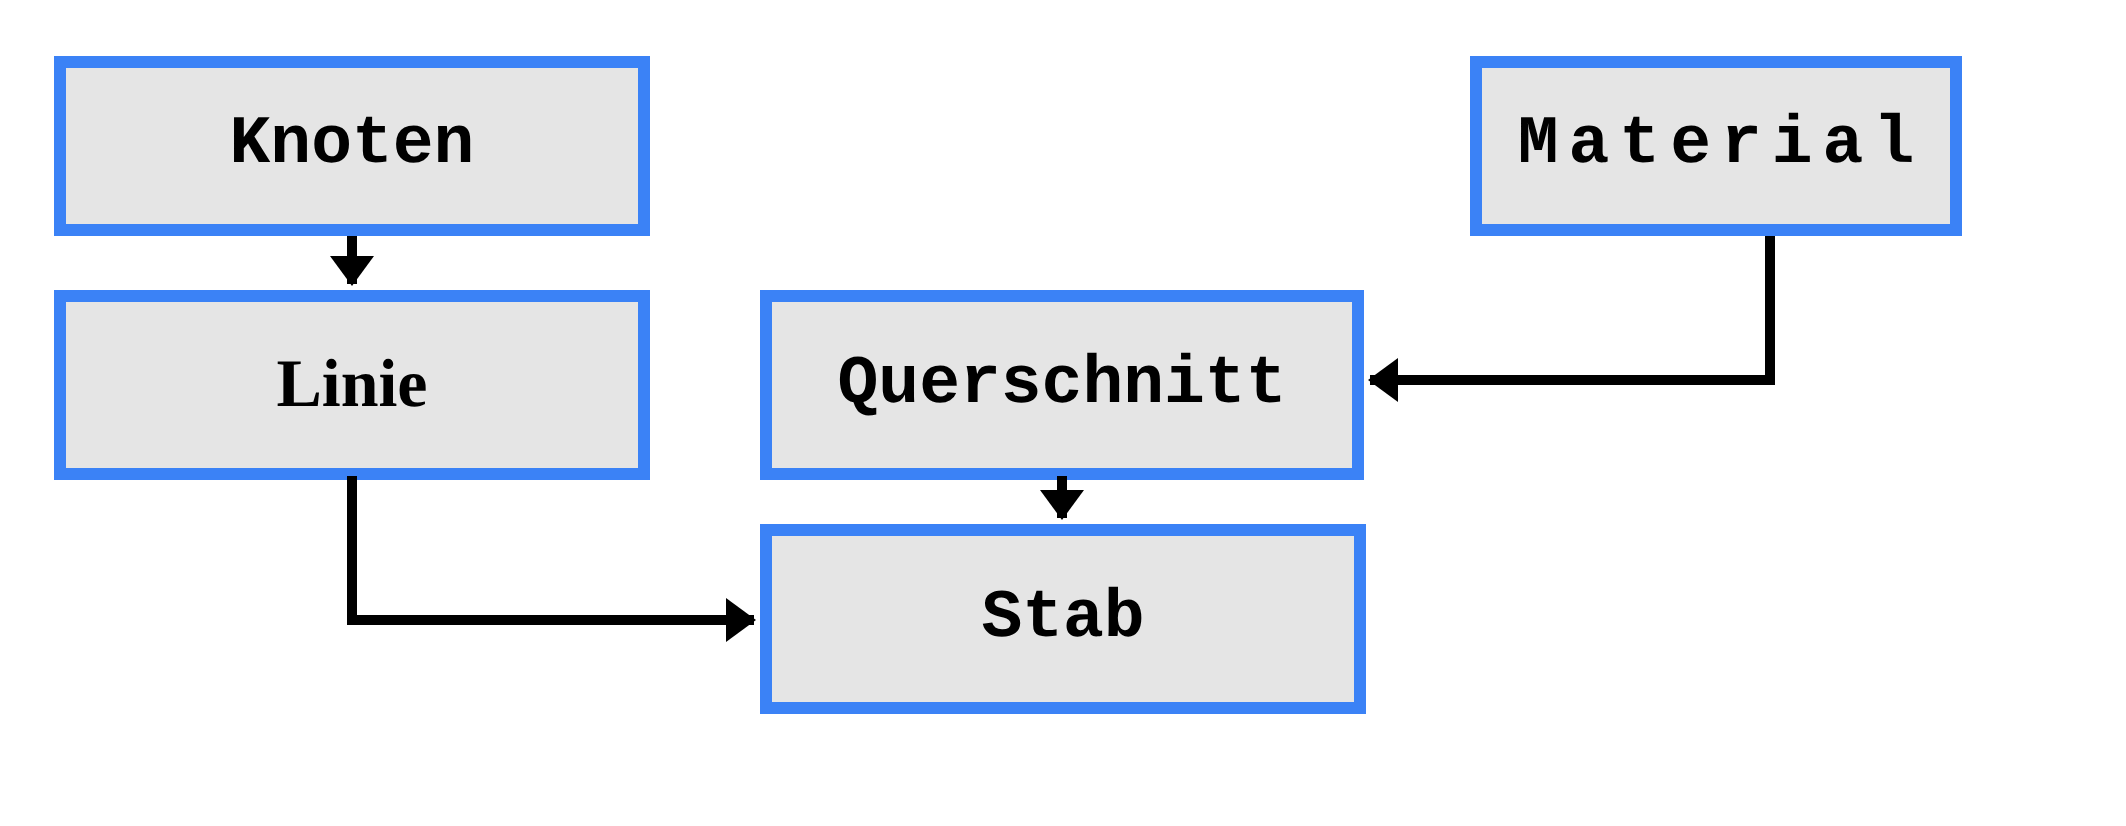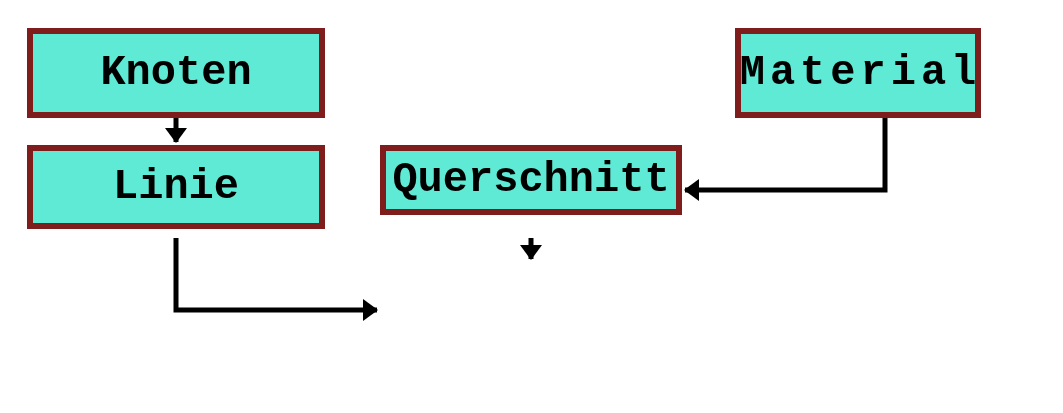--- a/index.html
+++ b/index.html
@@ -11,35 +11,35 @@
     position: relative;
     width: 1063px;
     height: 413px;
     background: #ffffff;
     font-family: "Liberation Mono", "DejaVu Sans Mono", monospace;
     overflow: hidden;
   }
   .node {
     position: absolute;
     box-sizing: border-box;
-    border: 6px solid #7f1d1d;
-    background: #5eead4;
+    border: 6px solid #3b82f6;
+    background: #e5e5e5;
     display: flex;
     align-items: center;
     justify-content: center;
     font-weight: bold;
-    font-size: 42px;
+    font-size: 34px;
     color: #000000;
     white-space: nowrap;
   }
   .node-knoten      { left: 27px;  top: 28px;  width: 298px; height: 90px; }
-  .node-linie       { left: 27px;  top: 145px; width: 298px; height: 84px; }
+  .node-linie       { left: 27px;  top: 145px; width: 298px; height: 95px; font-family: Liberation Serif, serif; }
   .node-material    { left: 735px; top: 28px;  width: 246px; height: 90px;
                       letter-spacing: 5px; padding-left: 5px; }
-  .node-querschnitt { left: 380px; top: 145px; width: 302px; height: 70px; }
+  .node-querschnitt { left: 380px; top: 145px; width: 302px; height: 95px; }
   .node-stab        { left: 380px; top: 262px; width: 303px; height: 95px; }
   .arrows {
     position: absolute;
     left: 0; top: 0;
     width: 1063px;
     height: 413px;
     pointer-events: none;
   }
 </style>
 </head>
@@ -56,20 +56,23 @@
   </div>
 
   <div class="node node-material">
     <span>Material</span>
   </div>
 
   <div class="node node-querschnitt">
     <span>Querschnitt</span>
   </div>
 
+  <div class="node node-stab">
+    <span>Stab</span>
+  </div>
 
   <svg class="arrows" viewBox="0 0 1063 413" xmlns="http://www.w3.org/2000/svg">
     <defs>
       <marker id="ah" markerUnits="userSpaceOnUse" markerWidth="16" markerHeight="22" refX="14" refY="11" orient="auto">
         <path d="M0,0 L15,11 L0,22 z" fill="#000000"></path>
       </marker>
     </defs>
     <path d="M176,118 L176,142" fill="none" stroke="#000000" stroke-width="5" marker-end="url(#ah)"></path>
     <path d="M176,238 L176,310 L377,310" fill="none" stroke="#000000" stroke-width="5" marker-end="url(#ah)"></path>
     <path d="M885,118 L885,190 L685,190" fill="none" stroke="#000000" stroke-width="5" marker-end="url(#ah)"></path>

